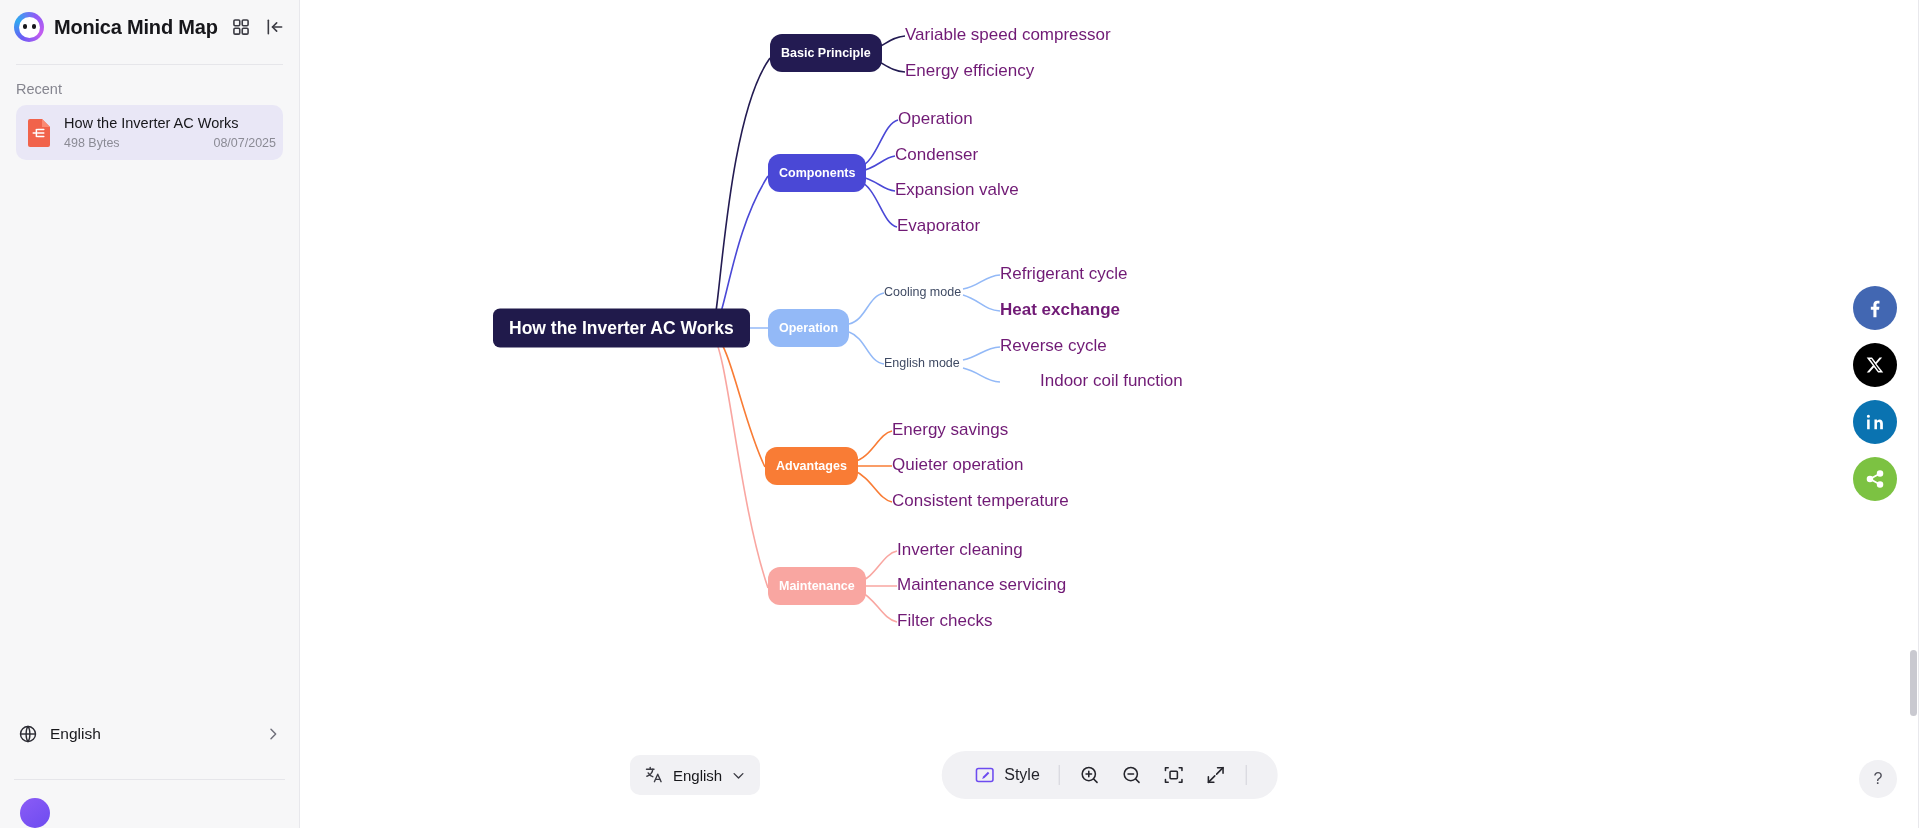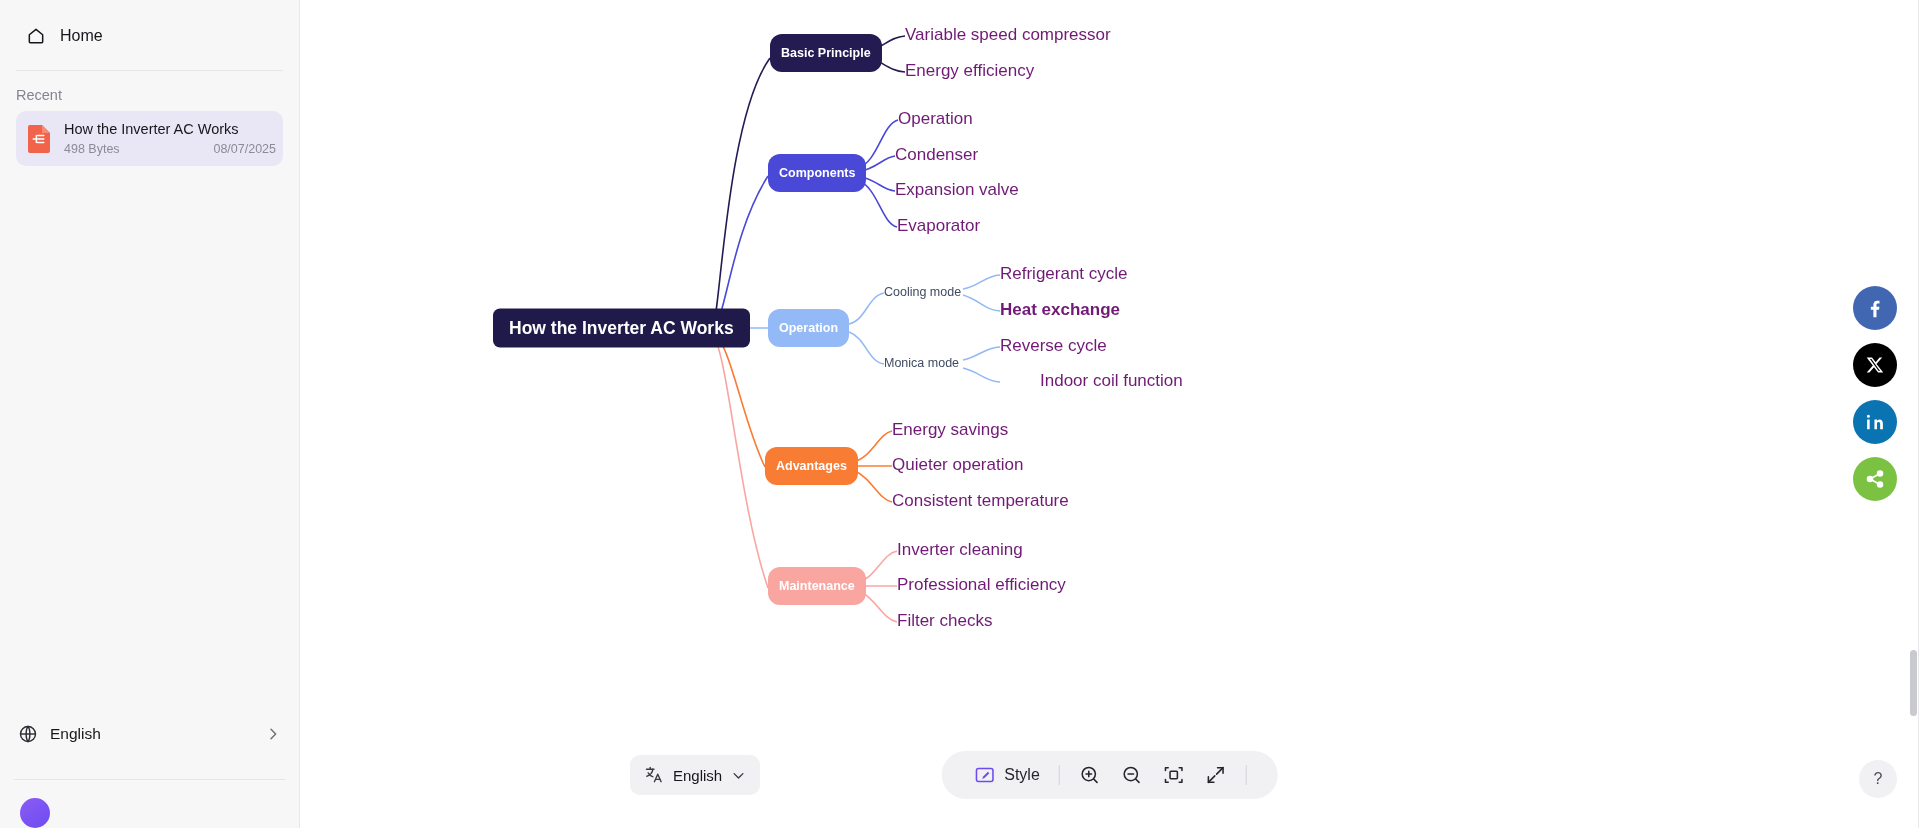--- a/index.html
+++ b/index.html
@@ -167,28 +167,41 @@
     position: absolute; right: 0; top: 0; width: 1px; height: 828px; background: #e8e8ec;
   }
 </style>
 </head>
 <body>
 
 <div id="app">
 
   <aside class="sidebar">
 
-
-
-    <div class="nav-item">
-      <svg width="20" height="20" viewBox="0 0 24 24" fill="none" stroke="#17171b" stroke-width="1.8" stroke-linecap="round" stroke-linejoin="round">
-        <path d="M4 10.5L12 4l8 6.5V19a1 1 0 0 1-1 1H5a1 1 0 0 1-1-1z"></path>
-      </svg>
-      <span class="nav-label">Home</span>
-    </div>
+    <div class="brand-row">
+      <div class="logo">
+        <div class="logo-inner"></div>
+      </div>
+      <div class="brand-title">Monica Mind Map</div>
+      <div class="brand-actions">
+        <svg class="ico-btn" viewBox="0 0 24 24" fill="none" stroke="currentColor" stroke-width="1.9">
+          <rect x="3.5" y="3.5" width="7" height="7" rx="1.4"></rect>
+            <rect x="13.5" y="3.5" width="7" height="7" rx="1.4"></rect>
+          <rect x="3.5" y="13.5" width="7" height="7" rx="1.4"></rect>
+            <rect x="13.5" y="13.5" width="7" height="7" rx="1.4"></rect>
+        </svg>
+        <svg class="ico-btn" viewBox="0 0 24 24" fill="none" stroke="currentColor" stroke-width="1.9" stroke-linecap="round" stroke-linejoin="round">
+          <path d="M4 4v16"></path>
+            <path d="M20 12H9"></path>
+            <path d="M14 7l-5 5 5 5"></path>
+        </svg>
+      </div>
+    </div>
+
+
 
     <div class="divider"></div>
 
     <div class="section-title">Recent</div>
 
     <div class="file-card">
       <svg class="file-icon" viewBox="0 0 26 30">
         <path d="M2 3a2 2 0 0 1 2-2h12l8 8v18a2 2 0 0 1-2 2H4a2 2 0 0 1-2-2z" fill="#f1634b"></path>
         <path d="M16 1l8 8h-8z" fill="#fa8a73"></path>
         <path d="M7.2 15h3.2M11.6 11.4h6.2M11.6 15h6.2M11.6 18.6h6.2" stroke="#fff" stroke-width="1.5" stroke-linecap="round" fill="none"></path>
@@ -274,30 +287,30 @@
 
     <div class="leaf" style="left:598px; top:119px;">Operation</div>
     <div class="leaf" style="left:595px; top:155px;">Condenser</div>
     <div class="leaf" style="left:595px; top:190px;">Expansion valve</div>
     <div class="leaf" style="left:597px; top:226px;">Evaporator</div>
 
     <div class="leaf leaf-mid" style="left:584px; top:292px;">Cooling mode</div>
     <div class="leaf" style="left:700px; top:274px;">Refrigerant cycle</div>
     <div class="leaf" style="left:700px; top:310px;font-weight:bold;">Heat exchange</div>
 
-    <div class="leaf leaf-mid" style="left:584px; top:363px;">Monica mode</div>
+    <div class="leaf leaf-mid" style="left:584px; top:363px;">English mode</div>
     <div class="leaf" style="left:700px; top:346px;">Reverse cycle</div>
     <div class="leaf" style="left:740px; top:381px;">Indoor coil function</div>
 
     <div class="leaf" style="left:592px; top:430px;">Energy savings</div>
     <div class="leaf" style="left:592px; top:465px;">Quieter operation</div>
     <div class="leaf" style="left:592px; top:501px;">Consistent temperature</div>
 
     <div class="leaf" style="left:597px; top:550px;">Inverter cleaning</div>
-    <div class="leaf" style="left:597px; top:585px;">Professional efficiency</div>
+    <div class="leaf" style="left:597px; top:585px;">Maintenance servicing</div>
     <div class="leaf" style="left:597px; top:621px;">Filter checks</div>
 
     <div class="lang-pill">
       <svg width="20" height="20" viewBox="0 0 24 24" fill="none" stroke="#3b3b43" stroke-width="1.7" stroke-linecap="round" stroke-linejoin="round">
         <path d="M3 5h9"></path>
           <path d="M7.5 3v2"></path>
           <path d="M10.5 5c0 4-3.4 7.5-7 8.5"></path>
           <path d="M5 9.5c1.2 2.4 3.3 3.8 5.5 4.5"></path>
         <path d="M12.5 20l4-9 4 9"></path>
           <path d="M13.9 17.2h5.2"></path>

